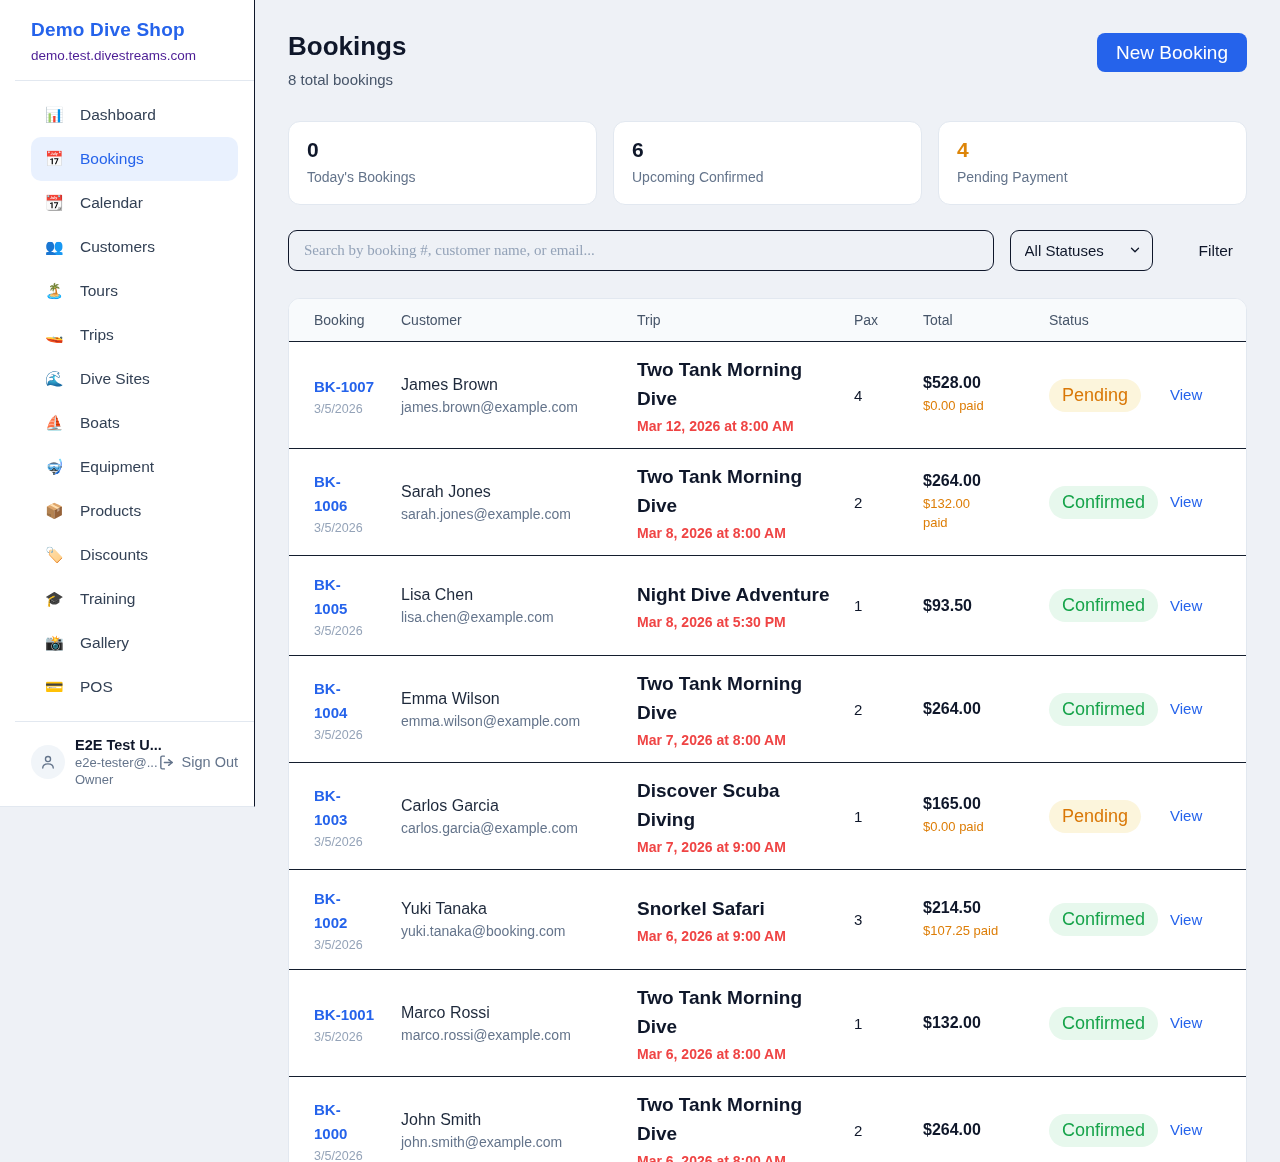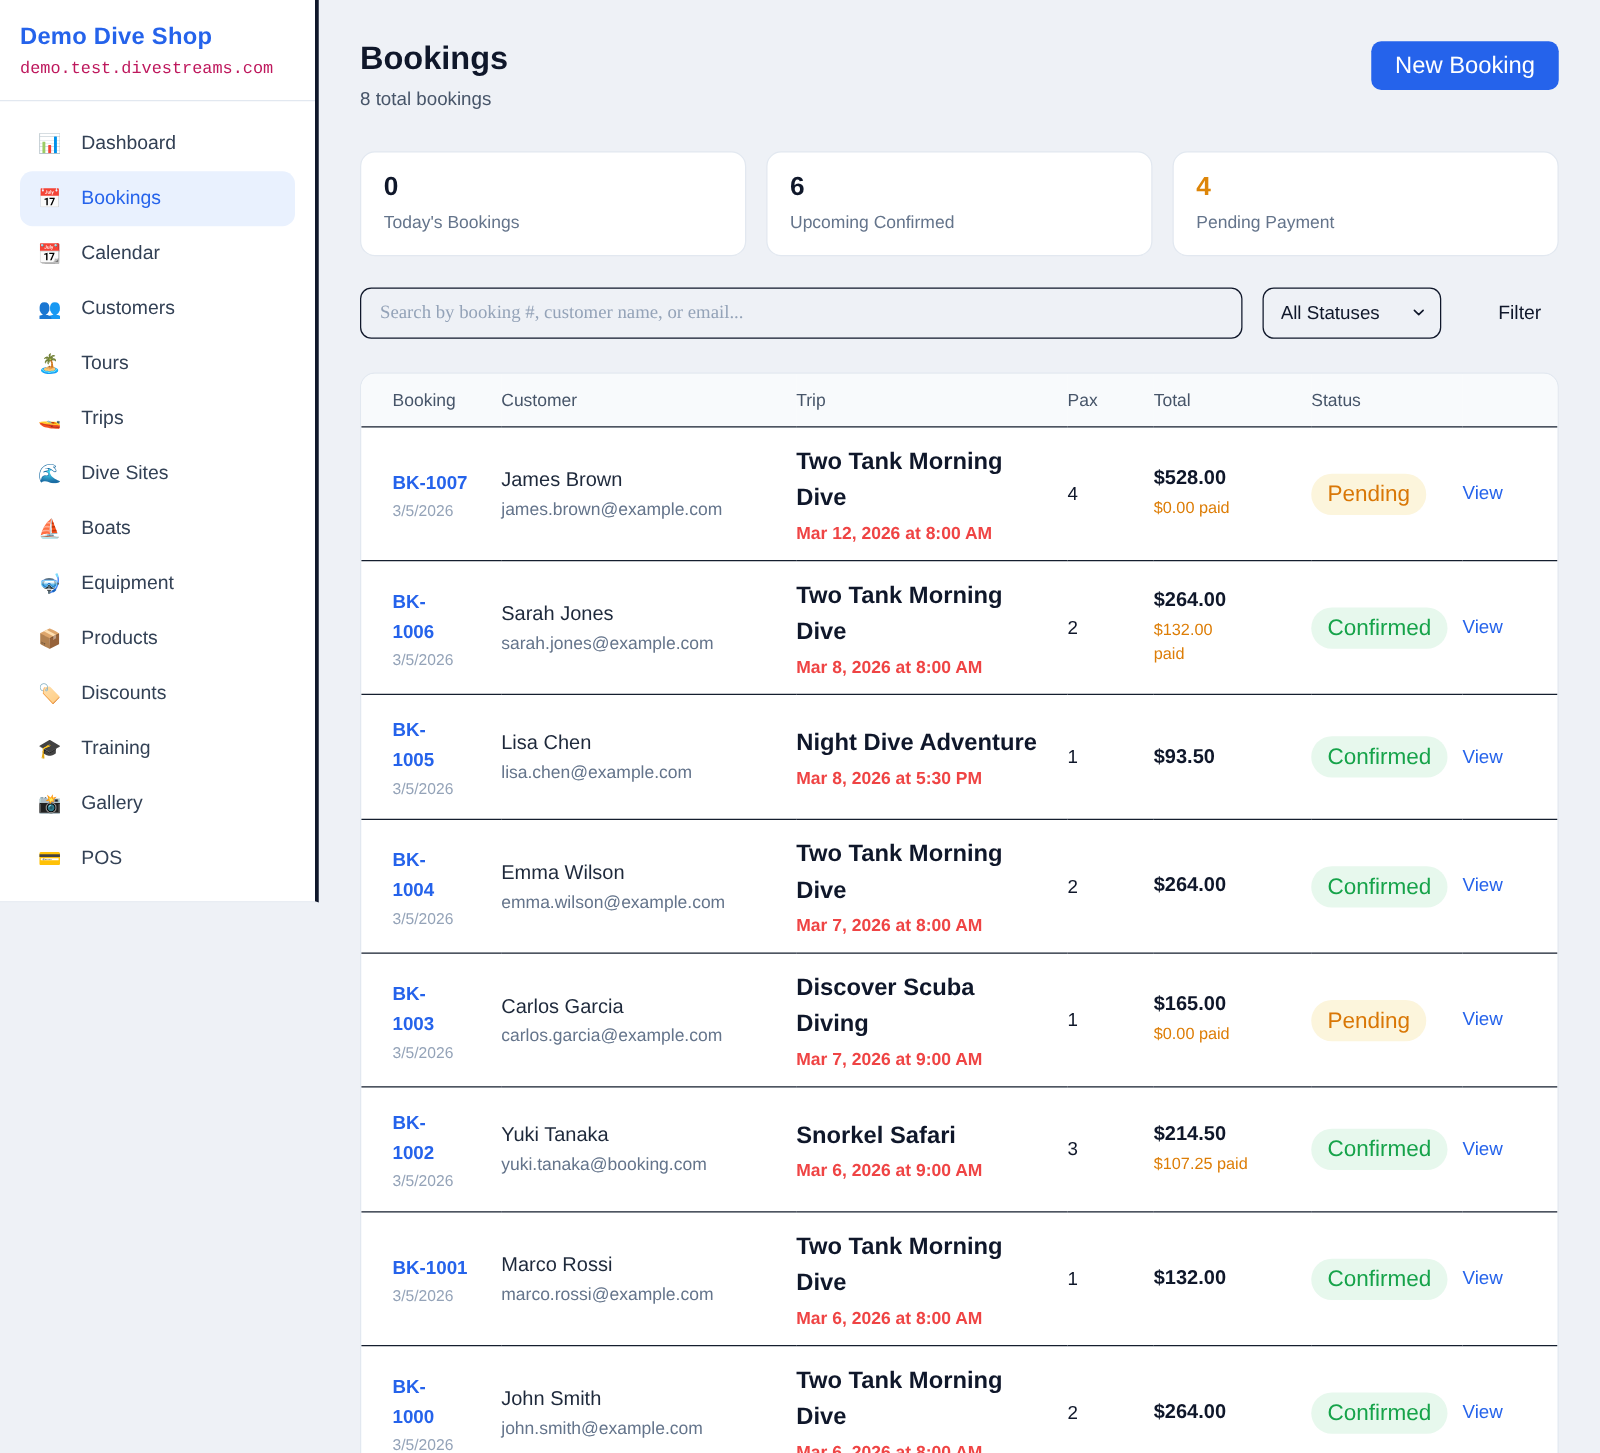--- a/index.html
+++ b/index.html
@@ -8,26 +8,27 @@
     font-family: "Liberation Sans", sans-serif;
     background: #eef1f6;
     color: #0f172a;
   }
   .layout { display: flex; align-items: flex-start; min-height: 1162px; }
 
   
   .sidebar-col { width: 255px; flex: none; }
   .sidebar-panel {
     background: #ffffff;
-    border-right: 3px solid #0f172a;
+    border-right: 1px solid #0f172a;
     border-bottom: 1px solid #e2e8f0;
+    padding-left: 15px;
   }
   .brand { padding: 19px 16px 17px; border-bottom: 1px solid #e2e8f0; }
   .brand-name { color: #2563eb; font-size: 19px; font-weight: 700; letter-spacing: .2px; }
-  .brand-domain { margin-top: 7px; font-size: 13.5px; color: #be185d; font-family: Liberation Mono, monospace; }
+  .brand-domain { margin-top: 7px; font-size: 13.5px; color: #4c1d95; }
   .nav { padding: 12px 16px; }
   .nav-item {
     display: flex; align-items: center; gap: 15px;
     height: 44px; padding: 0 14px; border-radius: 10px;
     color: #334155; font-size: 15.5px; cursor: pointer;
   }
   .nav-item .icon { width: 20px; font-size: 15px; text-align: center; flex: none; }
   .nav-item.active { background: #e9f1fe; color: #2563eb; }
   .user-section {
     border-top: 1px solid #e2e8f0;
@@ -193,20 +194,41 @@
         </div>
         <div class="nav-item">
           <span class="icon">📸</span>
           <span>Gallery</span>
         </div>
         <div class="nav-item">
           <span class="icon">💳</span>
           <span>POS</span>
         </div>
       </nav>
+      <div class="user-section">
+        <div class="avatar">
+          <svg width="18" height="18" viewBox="0 0 24 24" fill="none" stroke="#64748b" stroke-width="1.8" stroke-linecap="round">
+            <circle cx="12" cy="8" r="3.4"></circle>
+            <path d="M5 20c0-3.6 3.2-5.6 7-5.6s7 2 7 5.6"></path>
+          </svg>
+        </div>
+        <div class="user-info">
+          <div class="user-name">E2E Test U...</div>
+          <div class="user-email">e2e-tester@...</div>
+          <div class="user-role">Owner</div>
+        </div>
+        <button class="sign-out">
+          <svg width="17" height="17" viewBox="0 0 24 24" fill="none" stroke="#64748b" stroke-width="2" stroke-linecap="round" stroke-linejoin="round">
+            <path d="M9 21H6a2 2 0 0 1-2-2V5a2 2 0 0 1 2-2h3"></path>
+            <polyline points="15 16 20 12 15 8"></polyline>
+            <line x1="20" y1="12" x2="9" y2="12"></line>
+          </svg>
+          <span>Sign Out</span>
+        </button>
+      </div>
     </div>
   </aside>
 
   <main class="main">
 
     <div class="page-head">
       <div>
         <h1 class="page-title">Bookings</h1>
         <div class="page-subtitle">8 total bookings</div>
       </div>

